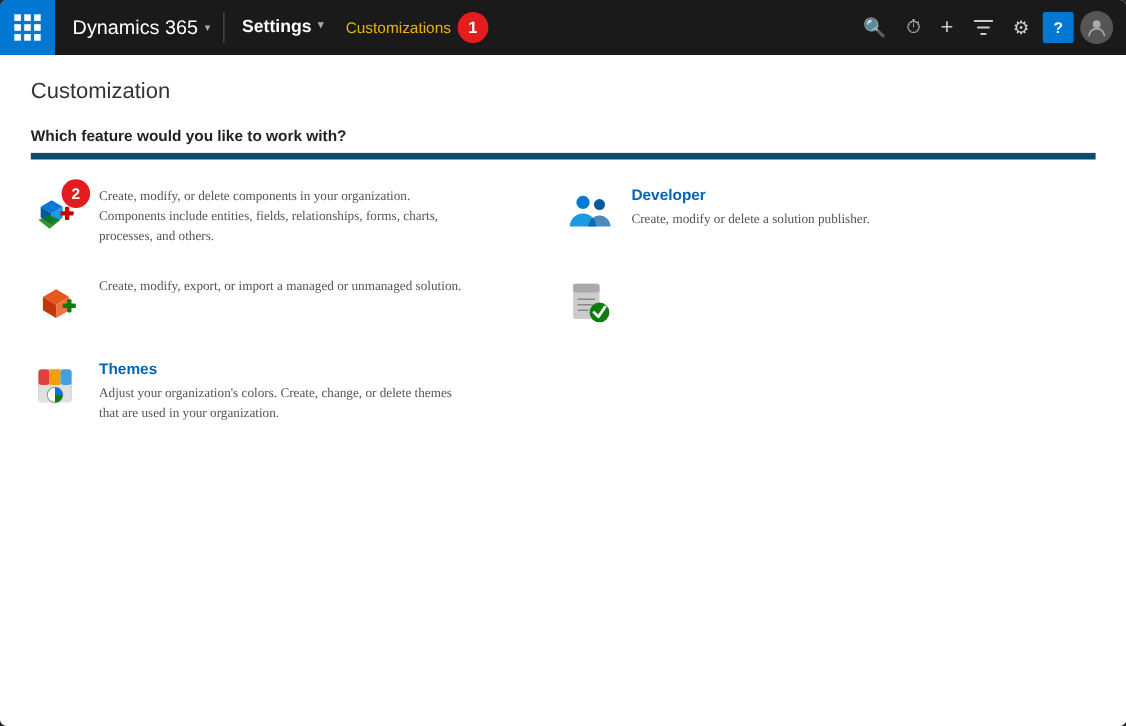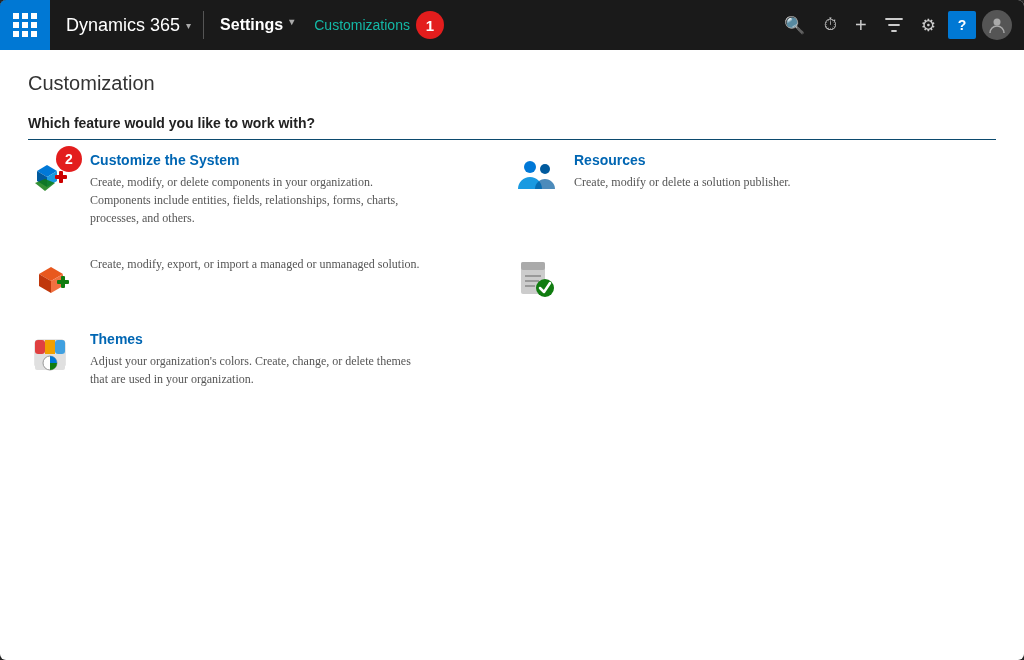--- a/index.html
+++ b/index.html
@@ -88,21 +88,21 @@
       font-size: 10px;
       color: #aaa;
     }
     .breadcrumb-area {
       display: flex;
       align-items: center;
       gap: 6px;
       padding: 0 8px;
     }
     .breadcrumb-text {
-      color: #14b8a6;
+      color: #eab308;
       font-size: 14px;
     }
     .step-badge {
       background: #e31d1d;
       color: #fff;
       border-radius: 50%;
       width: 28px;
       height: 28px;
       display: flex;
       align-items: center;
@@ -162,22 +162,22 @@
       font-size: 20px;
       font-weight: 300;
       color: #333;
       margin-bottom: 20px;
     }
     .section-header {
       font-size: 14px;
       font-weight: 700;
       color: #222;
       padding-bottom: 8px;
-      border-bottom: 1px solid #0c4a6e;
-      margin-bottom: 12px;
+      border-bottom: 6px solid #0c4a6e;
+      margin-bottom: 24px;
     }
     .features-grid {
       display: grid;
       grid-template-columns: 1fr 1fr;
       gap: 0;
     }
     .feature-item {
       display: flex;
       align-items: flex-start;
       gap: 14px;
@@ -305,37 +305,36 @@
             <polygon points="8,18 8,28 18,34 18,24" fill="#005a9e"></polygon>
             <polygon points="28,18 28,28 18,34 18,24" fill="#1a9ae1"></polygon>
 
             <rect x="26" y="22" width="12" height="4" rx="1" fill="#c00"></rect>
             <rect x="30" y="18" width="4" height="12" rx="1" fill="#c00"></rect>
 
             <polygon points="6,30 16,26 26,30 16,38" fill="#107c10" opacity="0.85"></polygon>
           </svg>
         </div>
         <div class="feature-text">
-          <h3>Customize the System</h3>
           <p>Create, modify, or delete components in your organization. Components include entities, fields, relationships, forms, charts, processes, and others.</p>
         </div>
       </div>
 
       <div class="feature-item">
         <div class="feature-icon">
           <svg width="46" height="46" viewBox="0 0 46 46">
 
             <circle cx="17" cy="14" r="6" fill="#0078d7"></circle>
             <path d="M5 36c0-6.627 5.373-12 12-12s12 5.373 12 12" fill="#1a9ae1"></path>
             <circle cx="32" cy="16" r="5" fill="#005a9e"></circle>
             <path d="M22 36c0-5.523 4.477-10 10-10s10 4.477 10 10" fill="#005a9e" opacity="0.7"></path>
           </svg>
         </div>
         <div class="feature-text">
-          <h3>Resources</h3>
+          <h3>Developer</h3>
           <p>Create, modify or delete a solution publisher.</p>
         </div>
       </div>
 
       <div class="feature-item">
         <div class="feature-icon">
           <svg width="46" height="46" viewBox="0 0 46 46">
 
             <polygon points="10,18 22,11 34,18 22,25" fill="#e8581e"></polygon>
             <polygon points="10,18 10,30 22,37 22,25" fill="#c0370b"></polygon>

